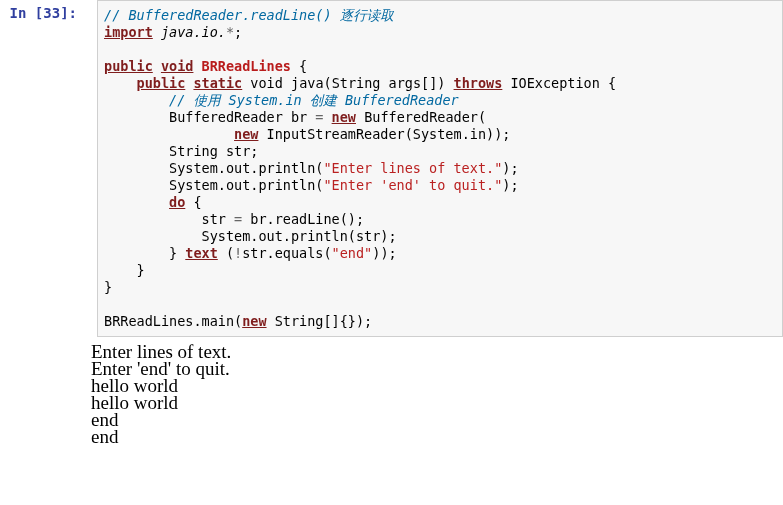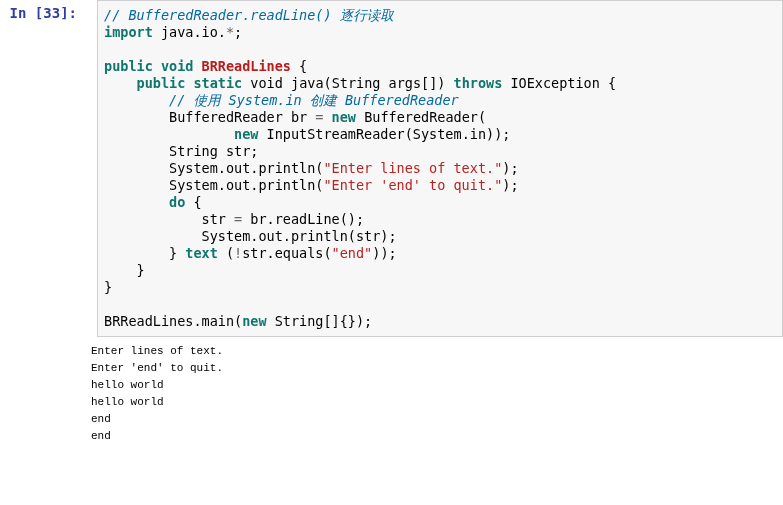--- a/index.html
+++ b/index.html
@@ -38,29 +38,29 @@
       line-height: 17px;
       white-space: pre;
       overflow: hidden;
     }
     .output-cell {
       display: flex;
     }
     .output-area {
       flex: 1;
       padding: 6px 6px;
-      font-family: Liberation Mono, monospace;
-      font-size: 11px;
+      font-family: Liberation Serif, serif;
+      font-size: 19px;
       line-height: 17px;
       white-space: pre;
     }
     .c { color: #0369a1; font-style: italic; }
-    .k { color: #0f766e; font-weight: bold; }
+    .k { color: #7f1d1d; font-weight: bold; text-decoration: underline; }
     .o { color: #666666; }
-    .n { color: #000; }
+    .n { color: #000; font-style: italic; }
     .nc { color: #b91c1c; font-weight: bold; }
     .s { color: #BA2121; }
     .p { color: #000; }
   </style>
 </head>
 <body>
 
 <div class="cell">
   <div class="prompt-area">
     <span class="input-prompt">In [33]:</span>

